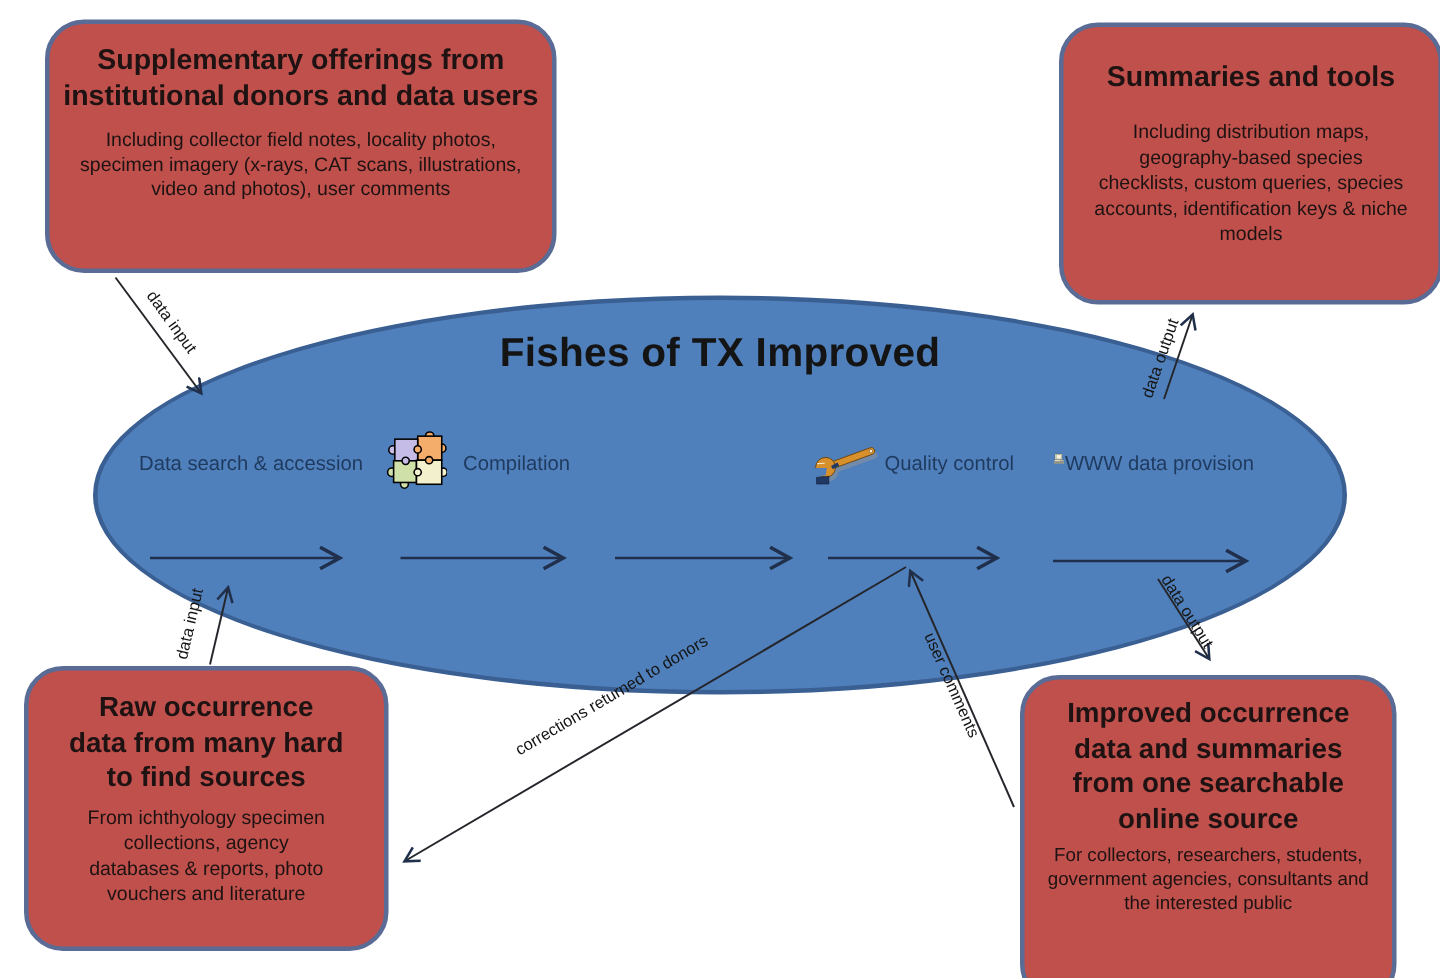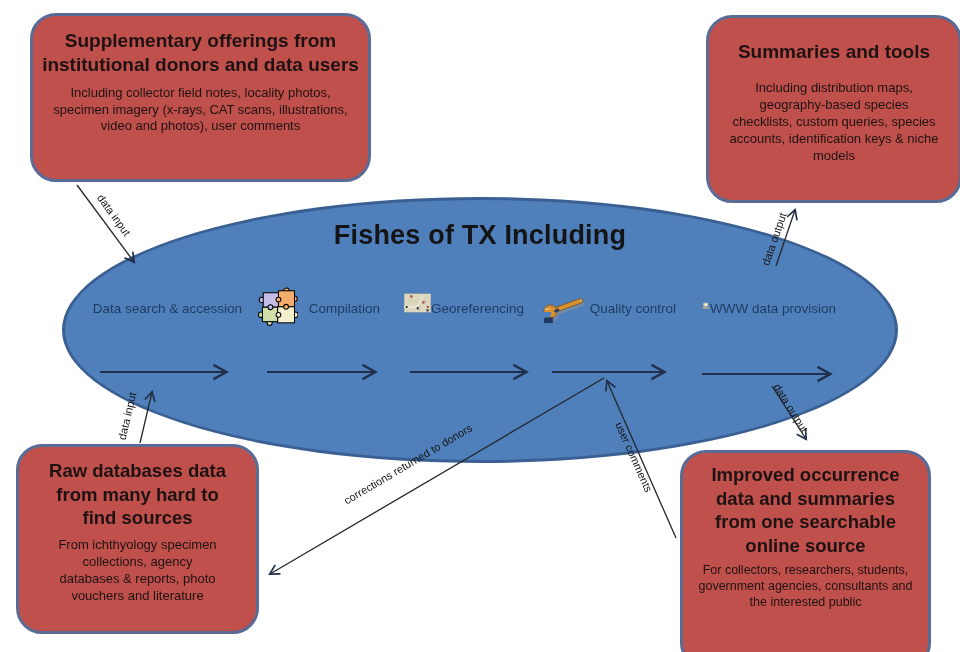--- a/index.html
+++ b/index.html
@@ -53,21 +53,21 @@
     position:absolute;font-size:11px;color:#151515;white-space:nowrap;
     transform-origin:center center;
   }
 </style>
 </head>
 <body>
 
 <div class="canvas">
 
   <div class="ellipse"></div>
-  <div class="title">Fishes of TX Including</div>
+  <div class="title">Fishes of TX Improved</div>
 
   <div class="step" style="left:92px;width:150px;">
     <svg class="icon" width="132" height="96" viewBox="0 0 132 96">
 
       <g stroke="#3a3a3a" stroke-width="1">
         <rect x="38" y="4" width="19" height="52" fill="#ffffff"></rect>
         <path d="M38,10 h19 M38,16 h19 M38,22 h19 M38,28 h19 M38,34 h19 M38,40 h19 M38,46 h19 M38,52 h19" stroke="#9a9a9a" fill="none"></path>
         <rect x="86" y="1" width="19" height="50" fill="#ffffff"></rect>
         <path d="M86,7 h19 M86,13 h19 M86,19 h19 M86,25 h19 M86,31 h19 M86,37 h19 M86,43 h19" stroke="#9a9a9a" fill="none"></path>
       </g>
@@ -107,39 +107,20 @@
         <rect x="54" y="50" width="42" height="40" fill="#f3f0cd"></rect>
         <circle cx="56" cy="32" r="6" fill="#f5ad6b"></circle>
         <circle cx="56" cy="70" r="6" fill="#f3f0cd"></circle>
         <circle cx="36" cy="51" r="6" fill="#c6bce8"></circle>
         <circle cx="75" cy="50" r="6" fill="#f5ad6b"></circle>
       </g>
     </svg>
     <div class="lbl">Compilation</div>
   </div>
 
-  <div class="step" style="left:404px;width:120px;">
-    <svg class="icon" width="112" height="78" viewBox="0 0 112 78" style="margin-bottom:6px;">
-      <rect x="0.5" y="0.5" width="111" height="77" fill="#dcd6bc" stroke="#9a9a8a" stroke-width="1"></rect>
-      <path d="M0,54 C18,48 30,60 46,56 C60,52 64,40 70,28 C74,20 76,14 78,6" fill="none" stroke="#ffffff" stroke-width="3.4"></path>
-      <path d="M62,78 C64,60 70,44 76,20" fill="none" stroke="#c4bc9e" stroke-width="1.6"></path>
-      <path d="M16,26 C28,32 40,28 52,36 M84,10 C88,26 92,40 90,58" fill="none" stroke="#c4bc9e" stroke-width="1.4"></path>
-      <g stroke="#7c1a1a" stroke-width="1">
-        <rect x="27" y="9" width="7" height="7" fill="#d93434"></rect>
-        <rect x="78" y="33" width="7" height="7" fill="#d93434"></rect>
-        <rect x="96" y="52" width="7" height="7" fill="#d93434"></rect>
-      </g>
-      <g stroke="#0d1b33" stroke-width="1">
-        <rect x="8" y="52" width="7" height="7" fill="#22395c"></rect>
-        <rect x="54" y="58" width="7" height="7" fill="#22395c"></rect>
-        <rect x="95" y="66" width="7" height="7" fill="#22395c"></rect>
-      </g>
-    </svg>
-    <div class="lbl">Georeferencing</div>
-  </div>
 
   <div class="step" style="left:538px;width:138px;">
     <svg class="icon" width="148" height="100" viewBox="0 0 148 100">
 
       <g transform="translate(5,8) rotate(-20 74 52)" fill="#8e959e" opacity="0.55">
         <rect x="46" y="46" width="86" height="13" rx="6.5"></rect>
         <circle cx="33" cy="52" r="19"></circle>
       </g>
       <g transform="rotate(-20 74 52)">
         <rect x="46" y="46" width="86" height="13" rx="6.5" fill="#d8902c" stroke="#6b4209" stroke-width="1.6"></rect>
@@ -168,21 +149,21 @@
 
   <div class="box box-tl">
     <div class="hd">Supplementary offerings from institutional donors and data users</div>
     <div class="bd">Including collector field notes, locality photos,  specimen imagery (x-rays, CAT scans, illustrations, video and photos), user comments</div>
   </div>
   <div class="box box-tr">
     <div class="hd">Summaries and tools</div>
     <div class="bd">Including distribution maps, geography-based species checklists, custom queries, species accounts, identification keys &amp; niche models</div>
   </div>
   <div class="box box-bl">
-    <div class="hd">Raw databases data from many hard to find sources</div>
+    <div class="hd">Raw occurrence data from many hard to find sources</div>
     <div class="bd">From  ichthyology specimen collections, agency databases &amp; reports, photo vouchers and literature</div>
   </div>
   <div class="box box-br">
     <div class="hd">Improved occurrence data and summaries from one searchable online source</div>
     <div class="bd">For collectors, researchers, students, government agencies, consultants and the  interested public</div>
   </div>
 
   <svg class="overlay" viewBox="0 0 960 652">
     <defs>
       <marker id="arr" markerWidth="11" markerHeight="11" refX="7.5" refY="4.5" orient="auto">

